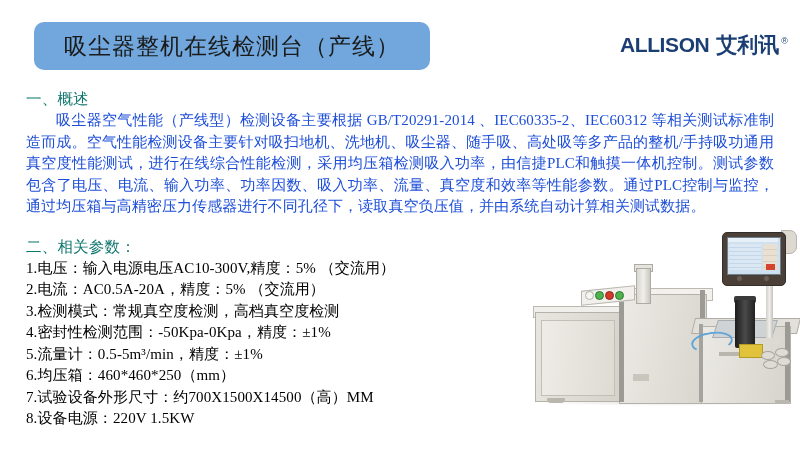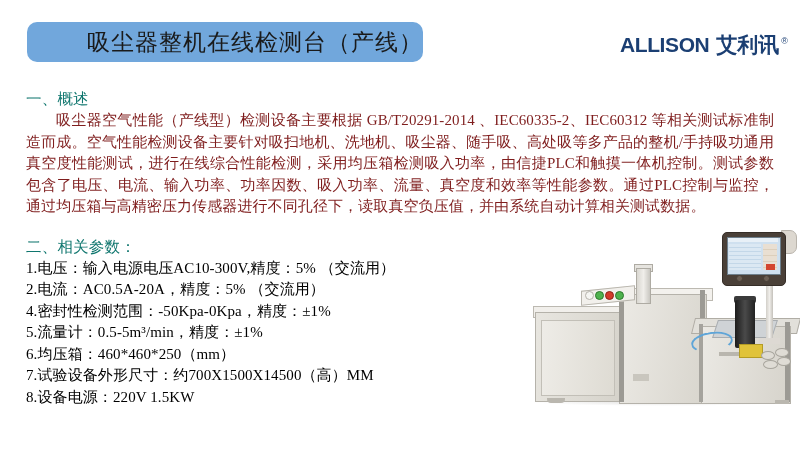--- a/index.html
+++ b/index.html
@@ -6,23 +6,23 @@
   body{
     width:800px;height:450px;
     background:#ffffff;
     font-family:"Liberation Serif","DejaVu Serif",serif;
     overflow:hidden;position:relative;
   }
   .page{position:absolute;inset:0;}
 
   
   .title-banner{
-    position:absolute;left:27px;top:22px;width:396px;height:40px;
+    position:absolute;left:34px;top:22px;width:396px;height:48px;
     background:#71a7dc;border-radius:10px;
-    display:flex;align-items:center;justify-content:flex-end;
+    display:flex;align-items:center;justify-content:center;
   }
   .title-banner span{
     font-size:23px;color:#1a1a1a;letter-spacing:1px;
     font-family:"Liberation Serif","DejaVu Serif",serif;
     white-space:nowrap;
   }
 
   .logo{
     position:absolute;right:12px;top:34px;
     display:flex;align-items:center;
@@ -42,21 +42,21 @@
     font-size:9px;color:#1b3f73;margin-left:2px;margin-top:-7px;
   }
 
   
   .body-area{position:absolute;left:26px;top:88px;width:748px;}
   .sec-head{
     font-size:15.5px;color:#0f766e;line-height:21px;margin:0 0 1px 0;
     letter-spacing:0.2px;
   }
   .para{
-    font-size:15px;color:#7f1d1d;line-height:21.5px;margin:0;
+    font-size:15px;color:#1d4ed8;line-height:21.5px;margin:0;
     text-indent:30px;text-align:justify;letter-spacing:0.1px;
   }
   .param-list{list-style:none;margin:1px 0 4px 0;padding:0;}
   .param-list li{
     font-size:15px;color:#000;line-height:21.5px;
     letter-spacing:0.1px;white-space:nowrap;
   }
 
   
   .photo{
@@ -178,20 +178,21 @@
     <span class="logo-r">®</span>
   </div>
 
   <div class="body-area">
     <div class="sec-head">一、概述</div>
     <p class="para">吸尘器空气性能（产线型）检测设备主要根据 GB/T20291-2014 、IEC60335-2、IEC60312 等相关测试标准制造而成。空气性能检测设备主要针对吸扫地机、洗地机、吸尘器、随手吸、高处吸等多产品的整机/手持吸功通用真空度性能测试，进行在线综合性能检测，采用均压箱检测吸入功率，由信捷PLC和触摸一体机控制。测试参数包含了电压、电流、输入功率、功率因数、吸入功率、流量、真空度和效率等性能参数。通过PLC控制与监控，通过均压箱与高精密压力传感器进行不同孔径下，读取真空负压值，并由系统自动计算相关测试数据。</p>
     <div class="sec-head" style="margin-top:18px;">二、相关参数：</div>
     <ul class="param-list">
       <li>1.电压：输入电源电压AC10-300V,精度：5%  （交流用）</li>
       <li>2.电流：AC0.5A-20A，精度：5%   （交流用）</li>
+      <li>3.检测模式：常规真空度检测，高档真空度检测</li>
       <li>4.密封性检测范围：-50Kpa-0Kpa，精度：±1%</li>
       <li>5.流量计：0.5-5m³/min，精度：±1%</li>
       <li>6.均压箱：460*460*250（mm）</li>
       <li>7.试验设备外形尺寸：约700X1500X14500（高）MM</li>
       <li>8.设备电源：220V 1.5KW</li>
     </ul>
   </div>
 
   <div class="photo">
     <div class="mc shadow"></div>

